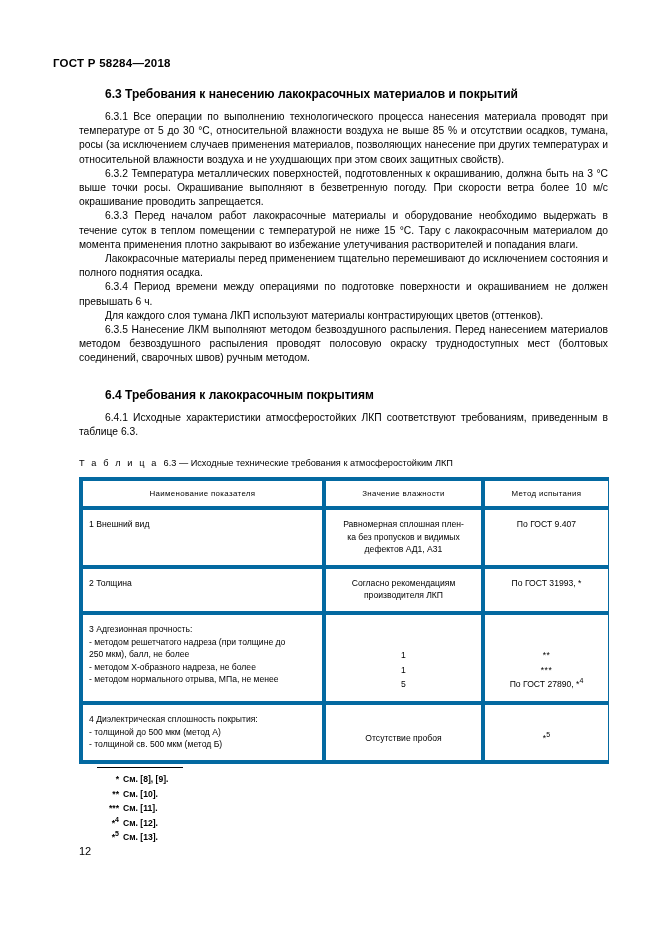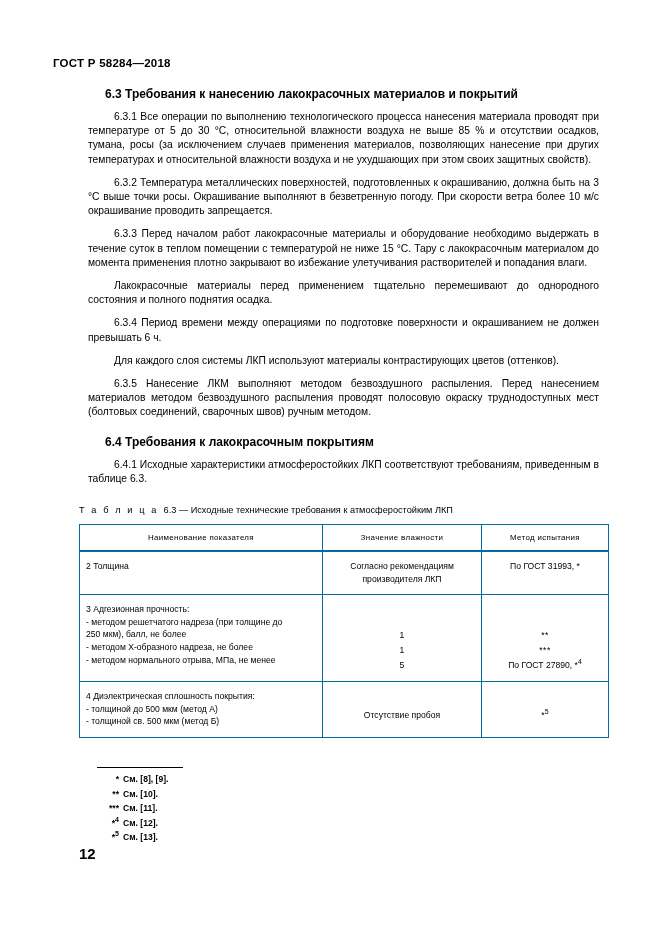--- a/index.html
+++ b/index.html
@@ -41,27 +41,27 @@
 
   h2.sec-head {
     font-size: 12px;
     font-weight: bold;
     margin: 0 0 9px 0;
     padding: 0;
     text-indent: 26px;
     line-height: 13px;
   }
   h2.sec-head.second {
-    margin-top: 16px;
+    margin-top: 23px;
   }
 
   p.body {
     font-size: 10.3px;
     line-height: 14.2px;
-    margin: 9px;
+    margin: 0;
     padding: 0;
     text-align: justify;
     text-indent: 26px;
     hyphens: manual;
   }
 
   
   .table-caption {
     font-size: 9.2px;
     margin: 18px 0 8px 0;
@@ -74,21 +74,21 @@
 
   
   table.gost {
     border-collapse: collapse;
     width: 529px;
     table-layout: fixed;
     font-size: 8.6px;
   }
   table.gost th,
   table.gost td {
-    border: 1px solid #0369a1;
+    border: 4px solid #0369a1;
     vertical-align: top;
     padding: 0;
   }
   table.gost thead th {
     text-align: center;
     font-weight: normal;
     font-size: 7.9px;
     letter-spacing: 0.35px;
     padding: 8px 4px 8px 4px;
     border-bottom-width: 2px;
@@ -153,41 +153,40 @@
     width: 22px;
     text-align: right;
     margin-right: 4px;
   }
 
   
   .page-number {
     position: absolute;
     left: 79px;
     top: 845px;
-    font-size: 15px;
-    font-weight: bold;
+    font-size: 11px;
   }
 </style>
 </head>
 <body>
 
 <div class="page">
 
   <div class="header">ГОСТ Р 58284—2018</div>
 
   <div class="content">
 
     <h2 class="sec-head">6.3 Требования к нанесению лакокрасочных материалов и покрытий</h2>
 
     <p class="body">6.3.1 Все операции по выполнению технологического процесса нанесения материала проводят при температуре от 5 до 30 °С, относительной влажности воздуха не выше 85 % и отсутствии осадков, тумана, росы (за исключением случаев применения материалов, позволяющих нанесение при других температурах и относительной влажности воздуха и не ухудшающих при этом своих защитных свойств).</p>
     <p class="body">6.3.2 Температура металлических поверхностей, подготовленных к окрашиванию, должна быть на 3 °С выше точки росы. Окрашивание выполняют в безветренную погоду. При скорости ветра более 10 м/с окрашивание проводить запрещается.</p>
     <p class="body">6.3.3 Перед началом работ лакокрасочные материалы и оборудование необходимо выдержать в течение суток в теплом помещении с температурой не ниже 15 °С. Тару с лакокрасочным материалом до момента применения плотно закрывают во избежание улетучивания растворителей и попадания влаги.</p>
-    <p class="body">Лакокрасочные материалы перед применением тщательно перемешивают до однородного состояния и полного поднятия осадка.</p>
+    <p class="body">Лакокрасочные материалы перед применением тщательно перемешивают до исключением состояния и полного поднятия осадка.</p>
     <p class="body">6.3.4 Период времени между операциями по подготовке поверхности и окрашиванием не должен превышать 6 ч.</p>
-    <p class="body">Для каждого слоя системы ЛКП используют материалы контрастирующих цветов (оттенков).</p>
+    <p class="body">Для каждого слоя тумана ЛКП используют материалы контрастирующих цветов (оттенков).</p>
     <p class="body">6.3.5 Нанесение ЛКМ выполняют методом безвоздушного распыления. Перед нанесением материалов методом безвоздушного распыления проводят полосовую окраску труднодоступных мест (болтовых соединений, сварочных швов) ручным методом.</p>
 
     <h2 class="sec-head second">6.4 Требования к лакокрасочным покрытиям</h2>
 
     <p class="body">6.4.1 Исходные характеристики атмосферостойких ЛКП соответствуют требованиям, приведенным в таблице 6.3.</p>
 
     <div class="table-caption">
       <span class="tcap-word">Т а б л и ц а</span><span>&nbsp; </span><span>6.3</span><span>&nbsp;</span><span>—</span><span>&nbsp;</span><span>Исходные технические требования к атмосферостойким ЛКП</span>
     </div>
 
@@ -199,20 +198,33 @@
       </colgroup>
       <thead>
         <tr>
           <th>Наименование показателя</th>
           <th>Значение влажности</th>
           <th>Метод испытания</th>
         </tr>
       </thead>
       <tbody>
 
+        <tr>
+          <td class="c1">
+            <span class="cellline">1 Внешний вид</span>
+          </td>
+          <td class="c2">
+            <span class="cellline">Равномерная сплошная плен-</span>
+            <span class="cellline">ка без пропусков и видимых</span>
+            <span class="cellline">дефектов АД1, А31</span>
+          </td>
+          <td class="c3">
+            <span class="cellline">По ГОСТ 9.407</span>
+          </td>
+        </tr>
 
         <tr>
           <td class="c1">
             <span class="cellline">2 Толщина</span>
           </td>
           <td class="c2">
             <span class="cellline">Согласно рекомендациям</span>
             <span class="cellline">производителя ЛКП</span>
           </td>
           <td class="c3">

